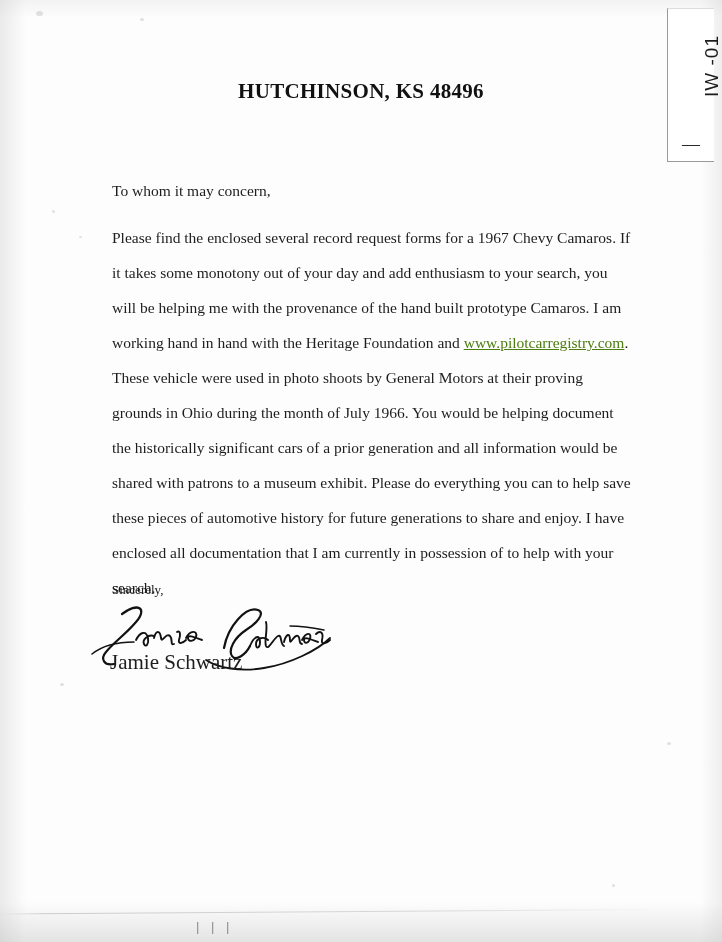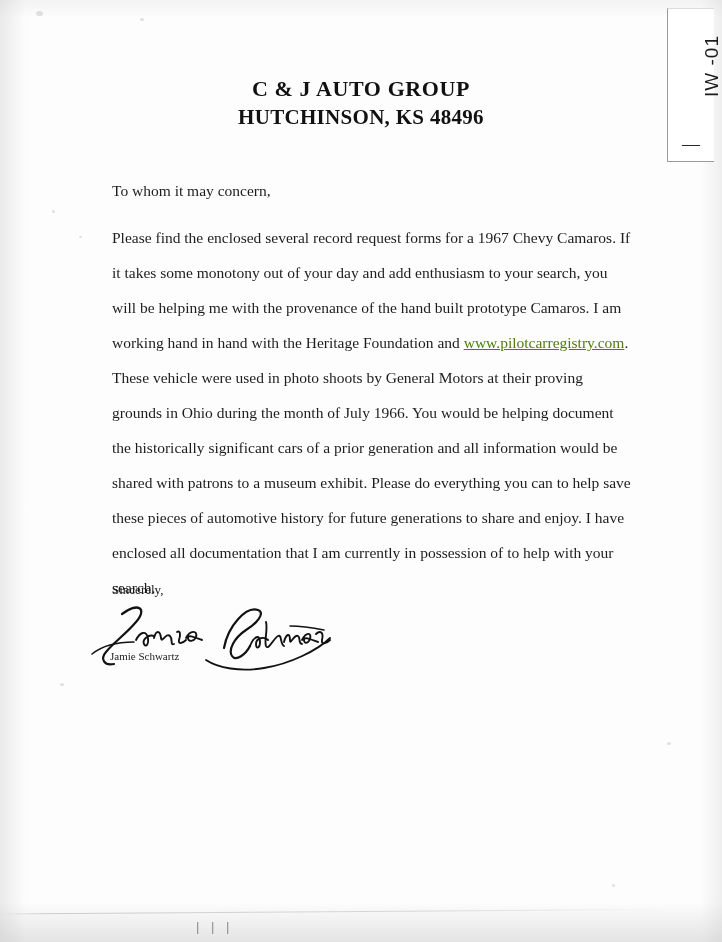--- a/index.html
+++ b/index.html
@@ -138,21 +138,21 @@
     position: absolute;
     top: 596px;
     left: 78px;
     width: 270px;
     height: 80px;
   }
   .sig-name {
     position: absolute;
     top: 650px;
     left: 110px;
-    font-size: 11px;
+    font-size: 21px;
     color: #1d1d1d;
   }
 
   
   .bottom-fold {
     position: absolute;
     left: 0;
     bottom: 30px;
     width: 100%;
     height: 1px;
@@ -181,21 +181,20 @@
   <div class="speckle" style="left:60px; top:683px; width:4px; height:3px;"></div>
   <div class="speckle" style="left:667px; top:742px; width:4px; height:3px;"></div>
   <div class="speckle" style="left:612px; top:884px; width:3px; height:3px;"></div>
 
   <div class="edge-label">
     <div class="txt">IW -01</div>
     <div class="dash">—</div>
   </div>
 
   <div class="letterhead">
-    <div class="line1">C &amp; J AUTO GROUP</div>
     <div class="line3">HUTCHINSON, KS  48496</div>
   </div>
 
   <div class="body-block">
     <p class="salutation">To whom it may concern,</p>
     <p class="para"><span>Please find the enclosed several record request forms for a 1967 Chevy Camaros.  If it takes some monotony out of your day and add enthusiasm to your search, you will be helping me with the provenance of the hand built prototype Camaros.  I am working hand in hand with the Heritage Foundation and </span><a class="link" href="#">www.pilotcarregistry.com</a><span>.  These vehicle were used in photo shoots by General Motors at their proving grounds in Ohio during the month of July 1966.  You would be helping document the historically significant cars of a prior generation and all information would be shared with patrons to a museum exhibit.  Please do everything you can to help save these pieces of automotive history for future generations to share and enjoy.  I have enclosed all documentation that I am currently in possession of to help with your search.</span></p>
   </div>
 
   <div class="closing">Sincerely,</div>
 

